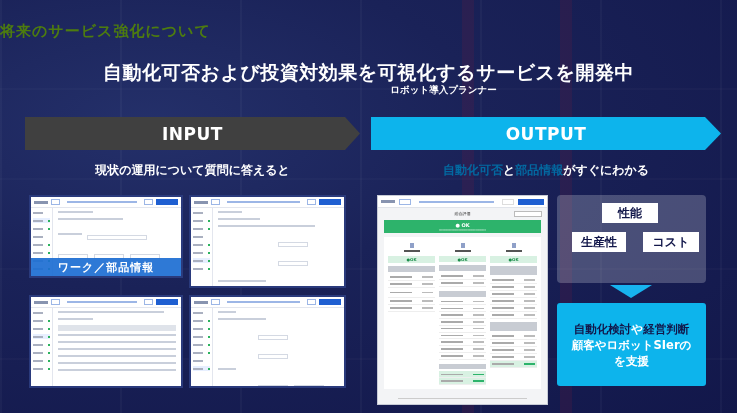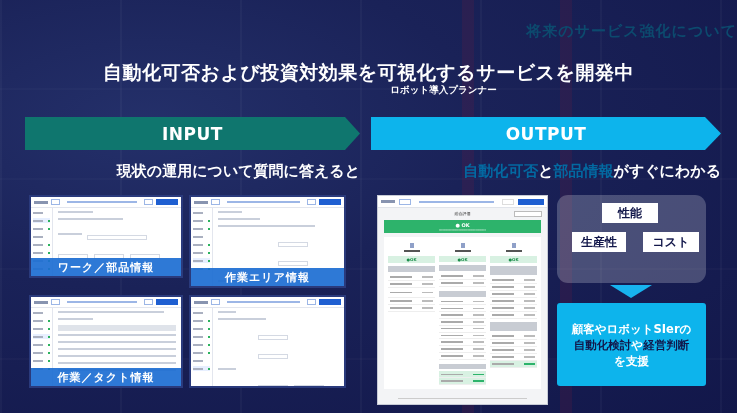--- a/index.html
+++ b/index.html
@@ -5,27 +5,27 @@
   *{box-sizing:border-box;margin:0;padding:0}
   html,body{width:737px;height:413px;overflow:hidden}
   body{font-family:"DejaVu Sans","Liberation Sans",sans-serif;position:relative;
     background:radial-gradient(ellipse at 20% 30%,#24306a 0%,#1a2258 40%,#12174a 100%);color:#fff}
   .bgdeco{position:absolute;inset:0;pointer-events:none;
     background:
       linear-gradient(90deg,rgba(255,255,255,0.03) 0 2px,transparent 2px) 0 0/120px 100%,
       linear-gradient(0deg,rgba(255,255,255,0.02) 0 2px,transparent 2px) 0 0/100% 90px;}
   .redbar{position:absolute;top:0;width:12px;height:100%;background:rgba(120,30,60,0.18)}
   .abs{position:absolute}
-  .subhead{left:0;width:737px;top:22px;text-align:right;color:#0c4a6e;font-size:15px;font-weight:bold;letter-spacing:1px}
+  .subhead{left:0;width:737px;top:22px;text-align:left;color:#4d7c0f;font-size:15px;font-weight:bold;letter-spacing:1px}
   .title{left:0;width:737px;top:60px;text-align:center;font-size:19px;font-weight:bold;letter-spacing:0.5px}
   .title-sub{left:0;width:737px;top:84px;text-align:center;font-size:9.5px;font-weight:bold;padding-left:150px}
   .banner{top:117px;height:33px;display:flex;align-items:center;justify-content:center;font-size:17px;font-weight:bold;letter-spacing:0.5px}
-  .banner-in{left:25px;width:335px;background:#0f766e;clip-path:polygon(0 0,320px 0,335px 50%,320px 100%,0 100%)}
+  .banner-in{left:25px;width:335px;background:#404040;clip-path:polygon(0 0,320px 0,335px 50%,320px 100%,0 100%)}
   .banner-out{left:371px;width:350px;background:#0db4ec;clip-path:polygon(0 0,334px 0,350px 50%,334px 100%,0 100%)}
-  .lead{top:162px;font-size:15px;font-weight:bold;text-align:right}
+  .lead{top:162px;font-size:12px;font-weight:bold;text-align:center}
   .lead-in{left:25px;width:335px}
   .lead-out{left:371px;width:350px}
   .hl{color:#0369a1}
   .thumb{background:#fff;border:2px solid #2a3a7c;overflow:hidden}
   .thumb .cap{position:absolute;left:0;right:0;bottom:0;height:18px;background:rgba(28,110,210,0.92);
      color:#fff;font-size:11px;font-weight:bold;display:flex;align-items:center;justify-content:center;letter-spacing:1px}
   .mini-top{height:11px;border-bottom:1px solid #e3e6ee;display:flex;align-items:center;padding:0 3px;gap:3px}
   .mini-logo{width:14px;height:3px;background:#8894b0}
   .mini-crumb{flex:1;height:2px;background:#9cb6e6;margin:0 4px}
   .mini-btn{width:9px;height:6px;border:1px solid #9cb6e6;background:#fff}
@@ -51,21 +51,21 @@
   .os-col .ic{height:5px;width:4px;background:#8fa0c8;margin:2px auto 2px}
   .os-col .lbl{height:2px;width:16px;background:#555;margin:0 auto 4px}
   .os-col .okpill{height:7px;background:#d8f1e2;color:#1f8f4d;font-size:4px;font-weight:bold;display:flex;align-items:center;justify-content:center;margin-bottom:3px}
   .os-col .th{height:6px;background:#c8ccd3;margin-bottom:2px}
   .os-col .tr{height:7px;border-bottom:1px solid #eee;display:flex;align-items:center;justify-content:space-between;padding:0 2px}
   .os-col .tr i{display:block;width:50%;height:1.5px;background:#aaa}
   .os-col .tr b{display:block;width:25%;height:1.5px;background:#bbb}
   .os-col .tr.green{background:#d8f1e2}
   .os-col .tr.green b{background:#2db36b}
   .os-foot{position:absolute;bottom:5px;left:20px;right:20px;height:1.5px;background:#ccc}
-  .eval-box{left:557px;top:195px;width:149px;height:88px;background:rgba(255,255,255,0.22);border-radius:11px}
+  .eval-box{left:557px;top:195px;width:149px;height:88px;background:rgba(255,255,255,0.22);border-radius:4px}
   .tag{position:absolute;background:#fff;color:#12174a;font-size:12px;font-weight:bold;display:flex;align-items:center;justify-content:center}
   .eval-suffix{position:absolute;left:0;width:149px;top:63px;text-align:center;font-size:11px;font-weight:bold}
   .down-arrow{left:610px;top:285px;width:0;height:0;border-left:21px solid transparent;border-right:21px solid transparent;border-top:13px solid #17b3ef}
   .support{left:557px;top:303px;width:149px;height:83px;background:#0db4ec;border-radius:3px;display:flex;flex-direction:column;align-items:center;justify-content:center;font-size:11.5px;font-weight:bold;line-height:16px;text-align:center}
   .support .dk{color:#12174a}
 </style>
 </head>
 <body>
 
 <div class="bgdeco"></div>
@@ -163,21 +163,20 @@
           <i></i>
           <b></b>
         </div>
         <div class="side-row">
           <i></i>
           <b></b>
         </div>
       </div>
     <div class="mini-main"><div class="line" style="width:20%"></div><div class="line" style="width:35%"></div><div class="line" style="width:80%"></div><span class="box" style="margin-left:60px"></span><br><span class="box" style="margin-left:60px"></span><br><div style="height:10px"></div><div class="line" style="width:40%"></div></div>
   </div>
-  <div class="cap">作業エリア情報</div>
 </div>
 
 <div class="abs thumb" style="left:29px;top:295px;width:154px;height:93px">
   <div class="mini-top">
       <div class="mini-logo"></div>
       <div class="mini-btn"></div>
       <div class="mini-crumb"></div>
       <div class="mini-btn"></div>
       <div class="mini-cta"></div>
     </div>
@@ -220,21 +219,20 @@
         <div class="line" style="width:30%"></div>
         <div class="tbl-h"></div>
         <div class="line"></div>
         <div class="line"></div>
         <div class="line"></div>
         <div class="line"></div>
         <div class="line"></div>
         <div class="line"></div>
       </div>
   </div>
-  <div class="cap">作業／タクト情報</div>
 </div>
 
 <div class="abs thumb" style="left:189px;top:295px;width:157px;height:93px">
   <div class="mini-top">
       <div class="mini-logo"></div>
       <div class="mini-btn"></div>
       <div class="mini-crumb"></div>
       <div class="mini-btn"></div>
       <div class="mini-cta"></div>
     </div>
@@ -437,16 +435,16 @@
 
 <div class="abs eval-box">
   <div class="tag" style="left:45px;top:8px;width:56px;height:20px">性能</div>
   <div class="tag" style="left:15px;top:37px;width:54px;height:20px">生産性</div>
   <div class="tag" style="left:86px;top:37px;width:56px;height:20px">コスト</div>
 </div>
 
 <div class="abs down-arrow"></div>
 
 <div class="abs support">
+  <div><span class="dk">自動化検討</span><span>や</span><span class="dk">経営判断</span></div>
   <div>顧客やロボットSIerの</div>
-  <div><span class="dk">自動化検討</span><span>や</span><span class="dk">経営判断</span></div>
   <div>を支援</div>
 </div>
 
 </body></html>

